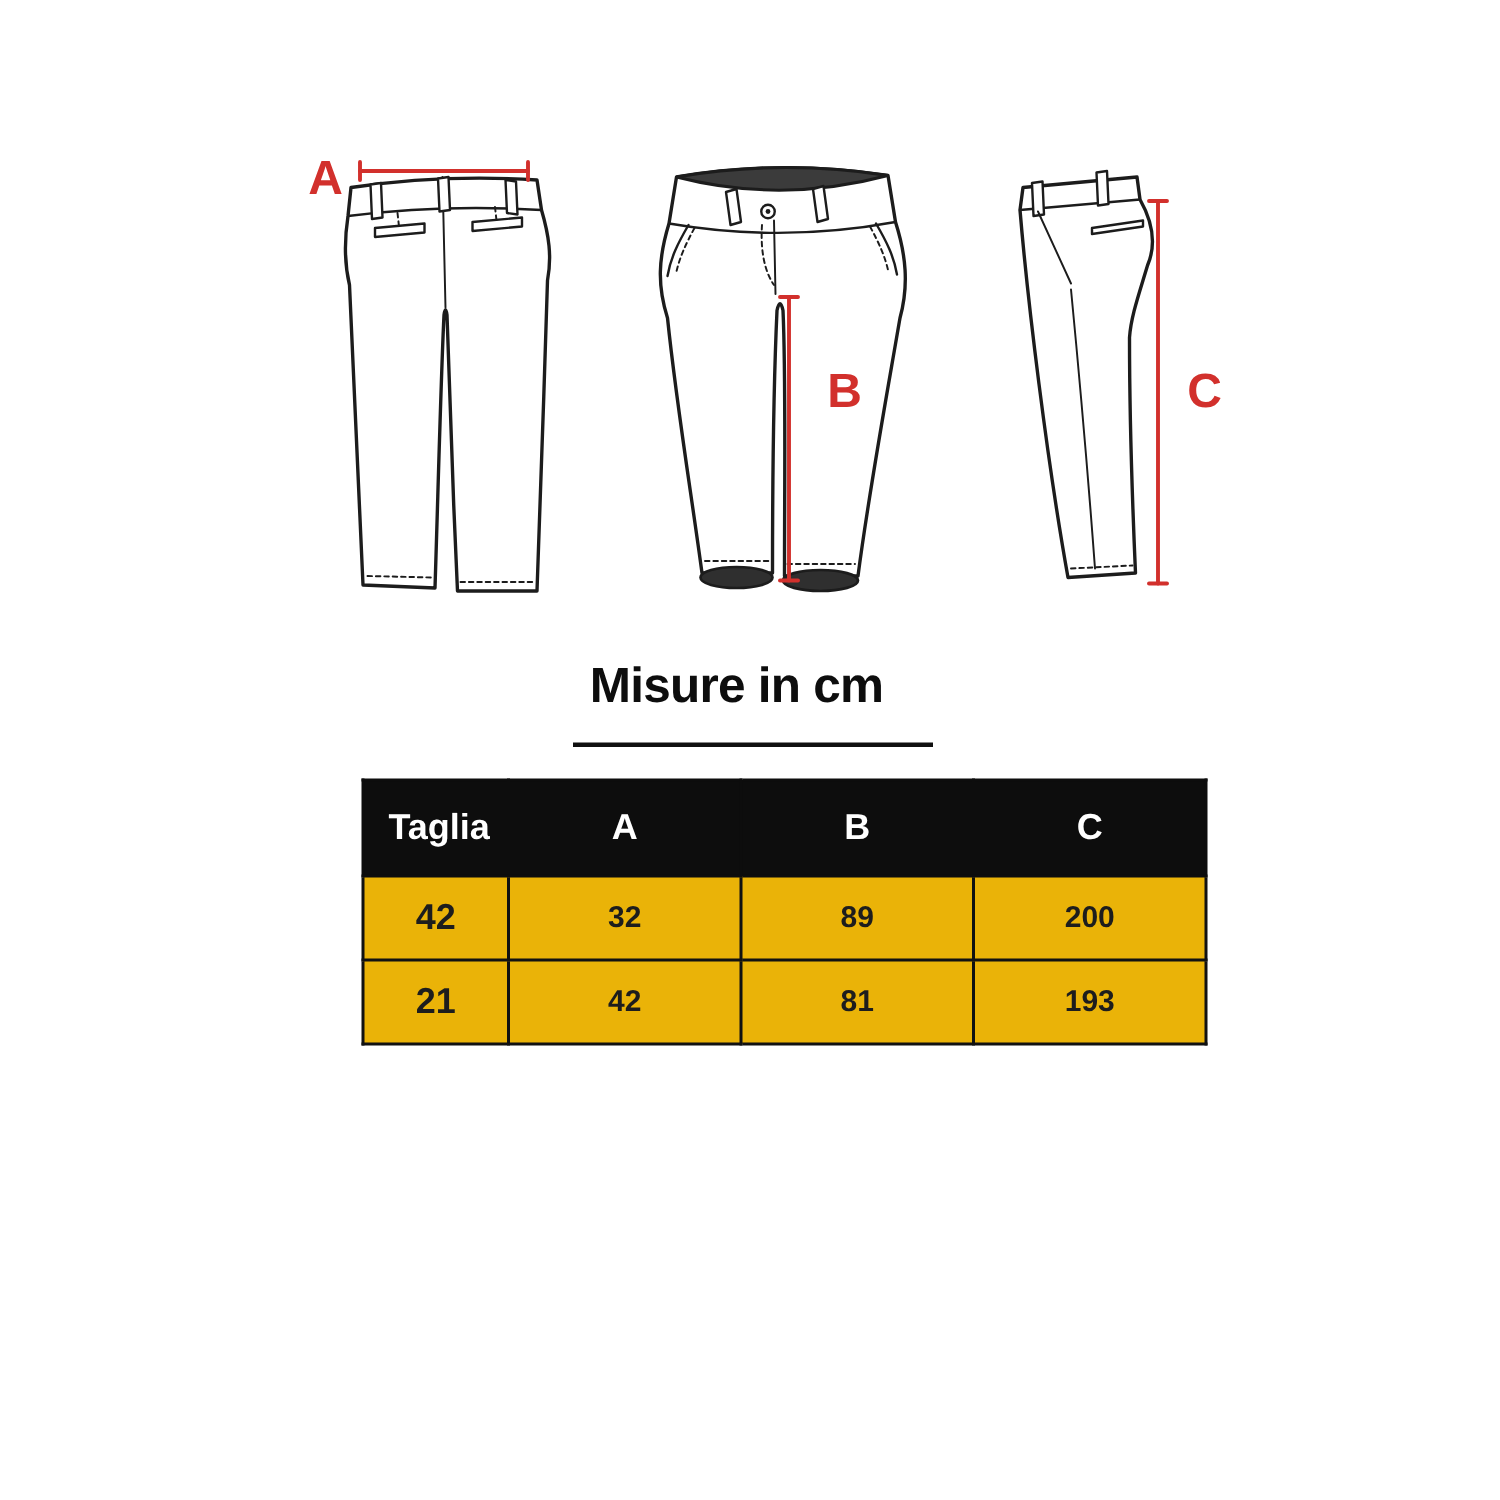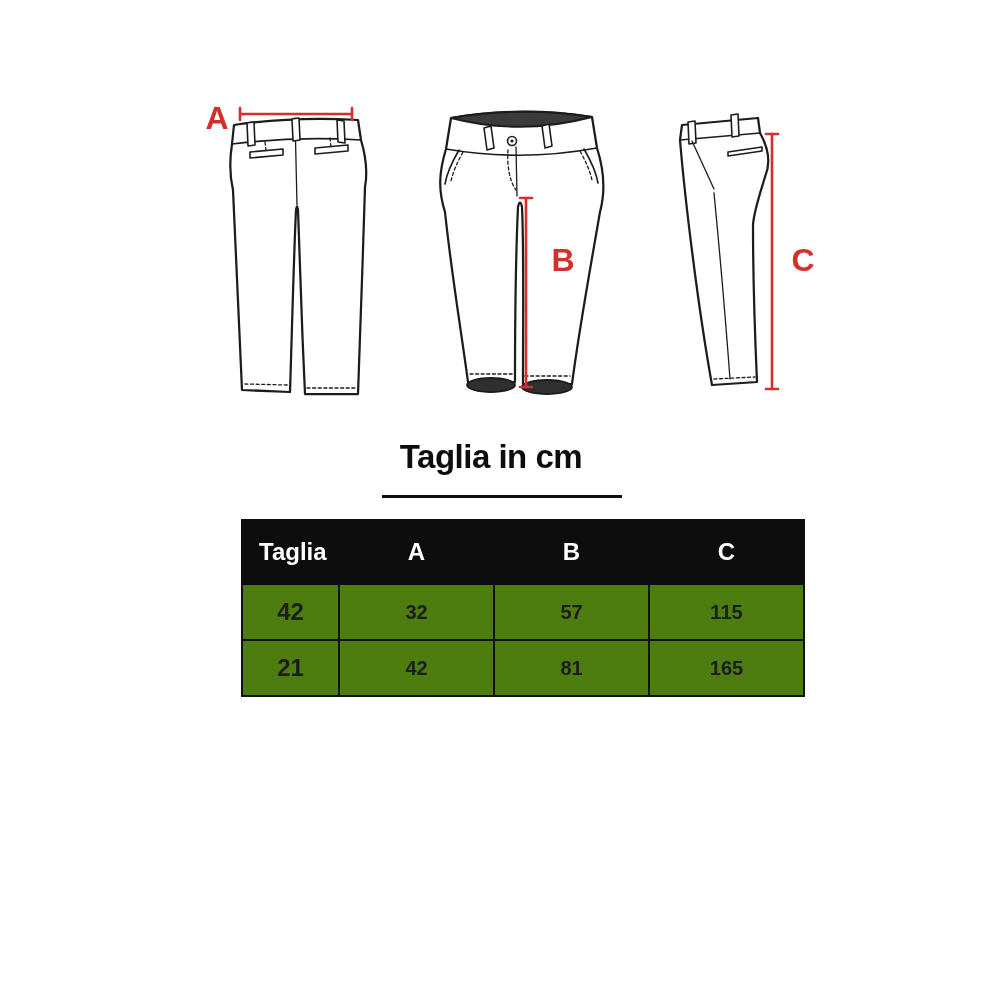--- a/index.html
+++ b/index.html
@@ -24,21 +24,21 @@
   .chart-title{position:absolute;left:341px;top:438px;width:300px;text-align:center;
     color:#0d0d0d;font-size:33px;font-weight:700;letter-spacing:-0.5px;}
   .title-underline{position:absolute;left:382px;top:495px;width:240px;height:3px;background:#101010;}
 
   table.size-table{position:absolute;left:241px;top:519px;width:562px;border-collapse:collapse;table-layout:fixed;}
   .size-table th,.size-table td{border:2px solid var(--tbl-border);padding:0;}
   .size-table thead th{background:var(--hdr-bg);border-color:var(--hdr-bg);color:#ffffff;height:62px;
     font-size:24px;font-weight:700;text-align:center;margin-left:23px;}
   .size-table thead th.col-taglia{text-align:left;padding-left:16px;}
   .size-table thead tr{border:2px solid var(--tbl-border);}
-  .size-table tbody td{height:54px;text-align:center;vertical-align:middle;color:#1d1d1d;font-weight:700;font-size:20px;background:#4d7c0f;}
+  .size-table tbody td{height:54px;text-align:center;vertical-align:middle;color:#1d1d1d;font-weight:700;font-size:20px;background:#eab308;}
   .size-table tbody td.size-cell{font-size:24px;}
 </style>
 </head>
 <body>
 
 <div id="canvas" style="--accent: #d2302c; --ink: #1c1c1c; --wb-dark: #3b3b3b; --hem-dark: #2f2f2f; --tbl-border: #111111; --hdr-bg: #0d0d0d;">
 
   <div class="drawing" style="left:195px;top:95px;width:180px;height:310px;">
     <svg width="180" height="310" viewBox="0 0 180 310">
 
@@ -128,21 +128,21 @@
         <path class="red-ln" d="M 106 29 L 118 29"></path>
         <path class="red-ln" d="M 106 284 L 118 284"></path>
       </g>
     </svg>
   </div>
 
   <div class="measure-label" style="left:198px;top:100px;">A</div>
   <div class="measure-label" style="left:544px;top:242px;">B</div>
   <div class="measure-label" style="left:784px;top:242px;">C</div>
 
-  <div class="chart-title">Taglia in cm</div>
+  <div class="chart-title">Misure in cm</div>
   <div class="title-underline"></div>
 
   <table class="size-table">
     <colgroup>
       <col style="width:97px">
         <col style="width:155px">
         <col style="width:155px">
         <col style="width:155px">
     </colgroup>
     <thead>
@@ -150,25 +150,25 @@
         <th class="col-taglia">Taglia</th>
         <th>A</th>
         <th>B</th>
         <th>C</th>
       </tr>
     </thead>
     <tbody>
       <tr>
         <td class="size-cell">42</td>
         <td>32</td>
-        <td>57</td>
-        <td>115</td>
+        <td>89</td>
+        <td>200</td>
       </tr>
       <tr>
         <td class="size-cell">21</td>
         <td>42</td>
         <td>81</td>
-        <td>165</td>
+        <td>193</td>
       </tr>
     </tbody>
   </table>
 
 </div>
 
 </body></html>

